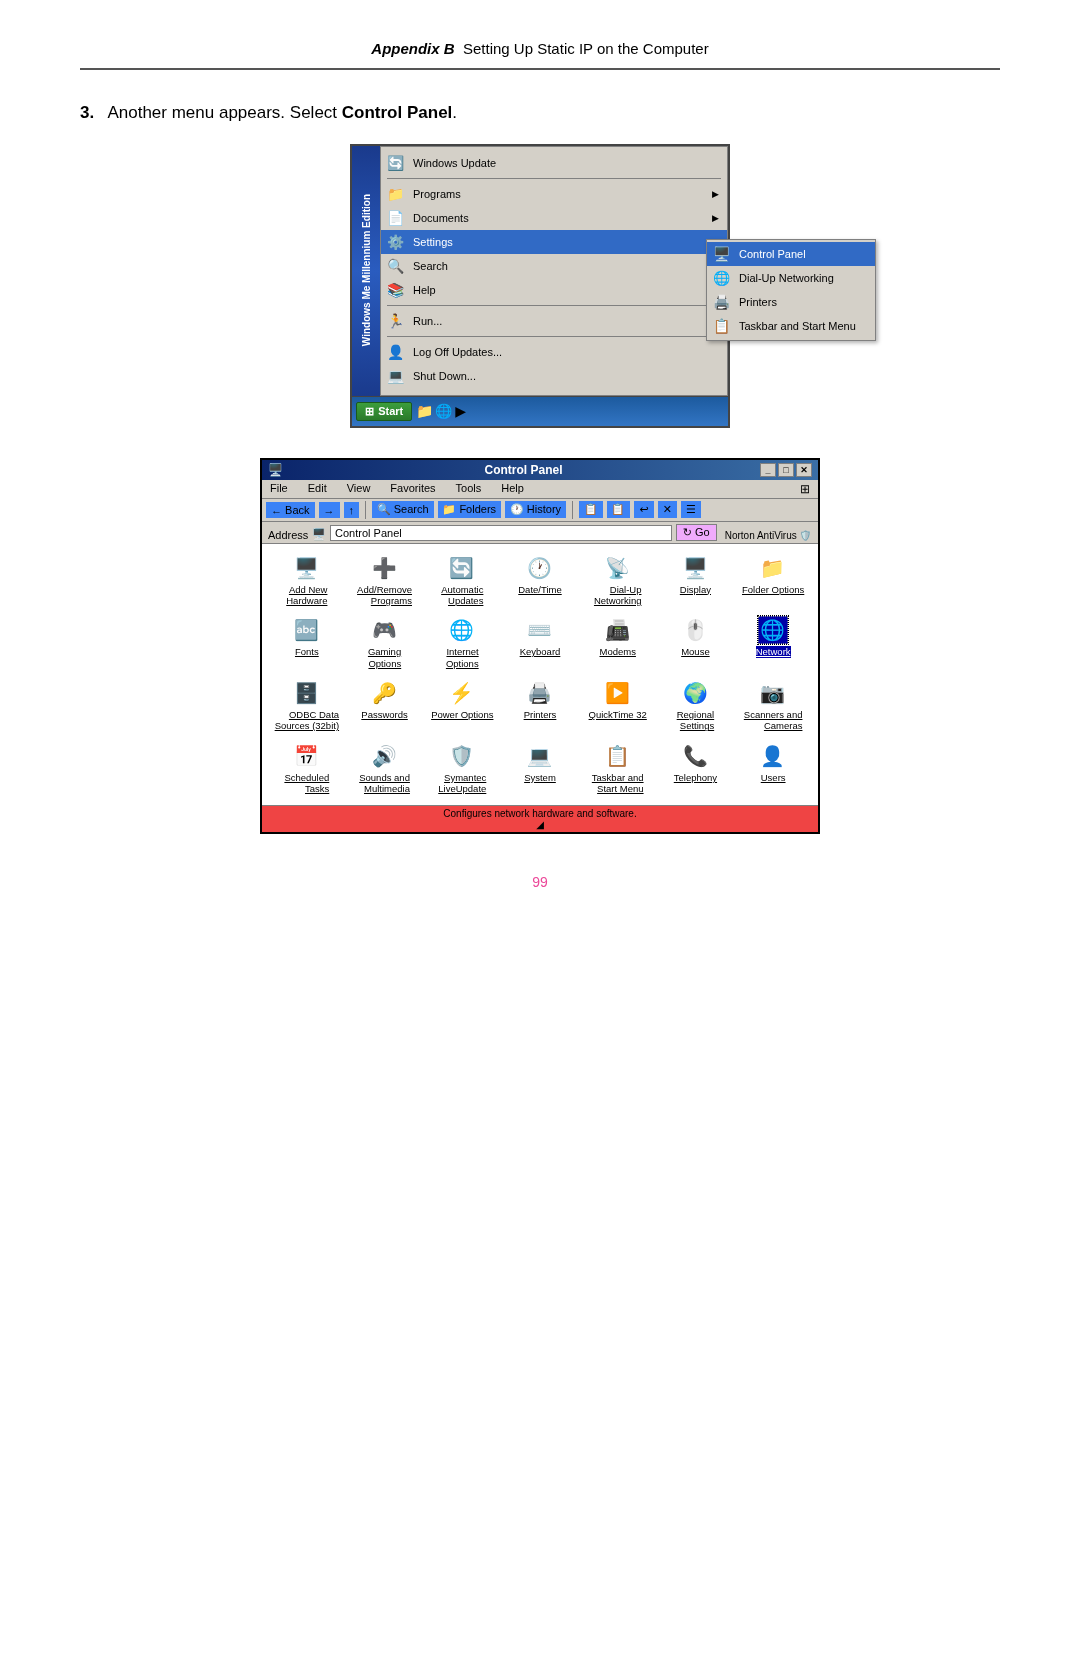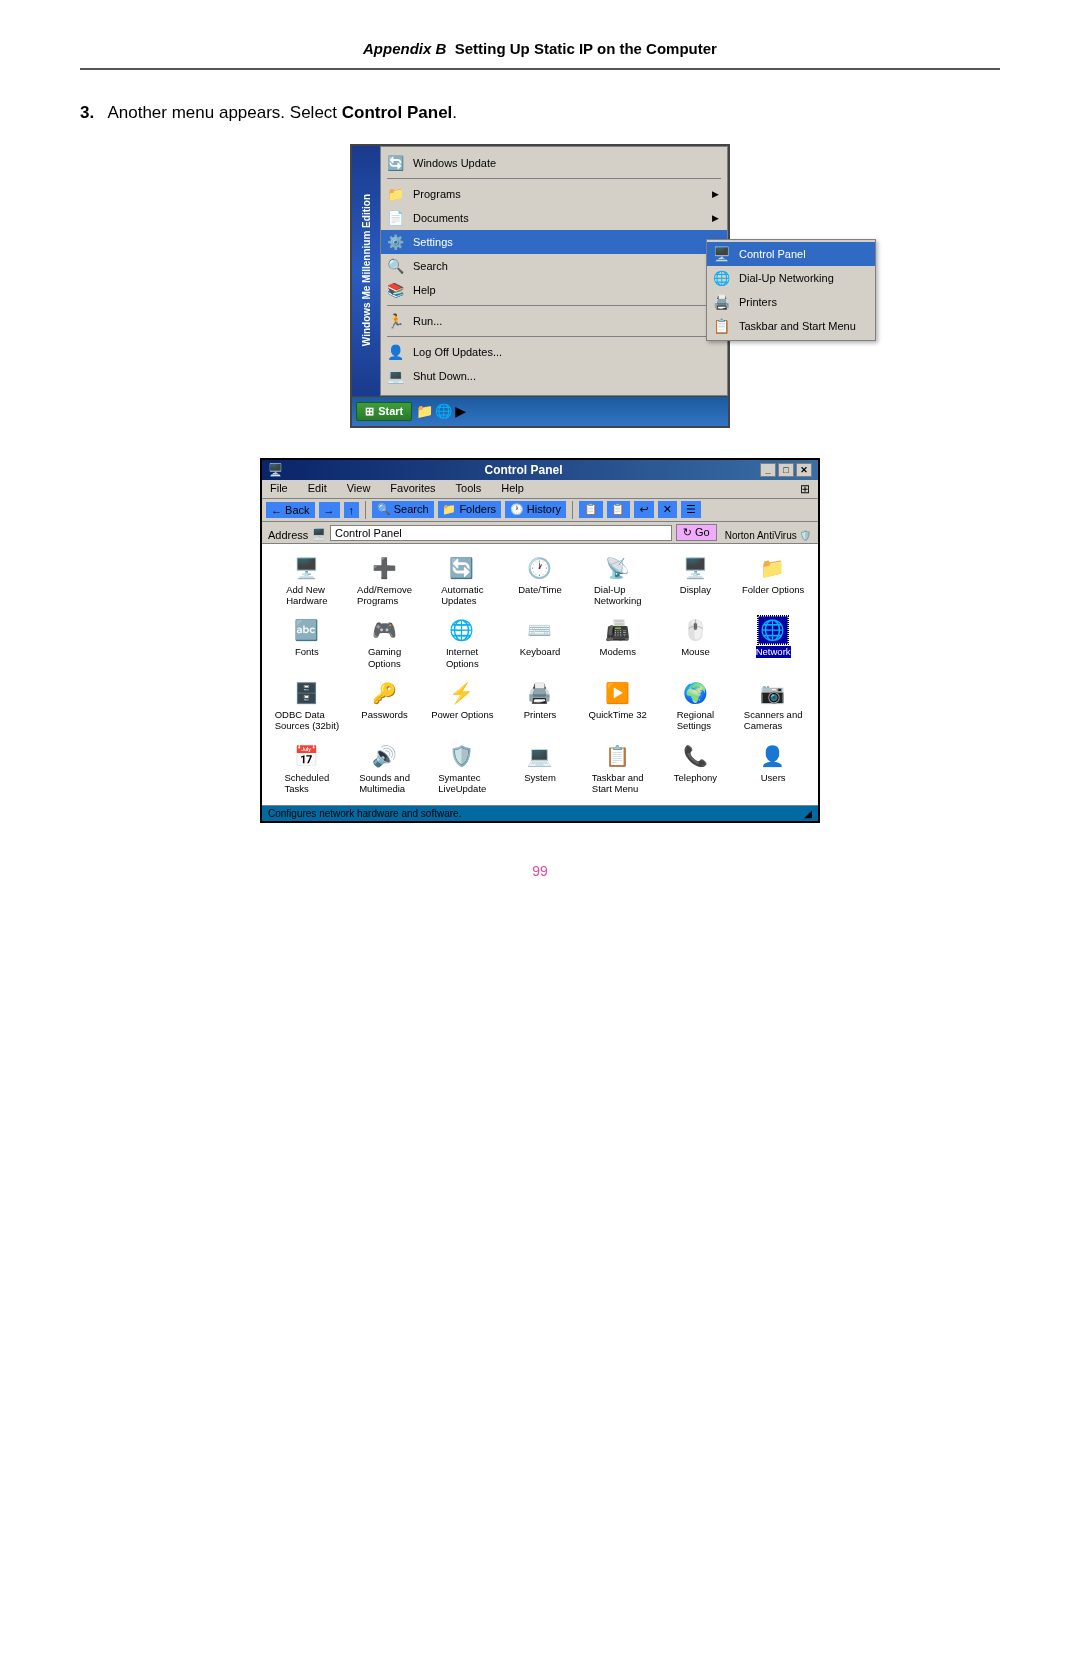--- a/index.html
+++ b/index.html
@@ -30,21 +30,21 @@
     .page-header-text {
       font-family: Arial, sans-serif;
       font-size: 15px;
       font-weight: normal;
     }
     .page-header-text em {
       font-style: italic;
       font-weight: bold;
     }
     .page-header-text strong {
-      font-weight: bold;
+      font-weight: normal;
       font-style: normal;
     }
 
     
     .step-item {
       margin-bottom: 26px;
     }
     .step-text {
       font-family: Arial, sans-serif;
       font-size: 17px;
@@ -283,42 +283,44 @@
     }
     .cp-icon {
       width: 30px;
       height: 28px;
       display: flex;
       align-items: center;
       justify-content: center;
       font-size: 20px;
     }
     .cp-icon-label {
-      text-align: left;
+      text-align: right;
       font-size: 9.5px;
       line-height: 1.2;
       color: #000;
       font-family: 'Tahoma', Arial, sans-serif;
+      text-decoration: underline;
     }
     .cp-icon-item.selected .cp-icon-label {
       background: #316ac5;
       color: #fff;
     }
     .cp-icon-item.selected .cp-icon {
       outline: 1px dotted #000;
     }
     .cp-statusbar {
-      background: #0369a1;
+      background: #ef4444;
       border-top: 1px solid #808080;
       padding: 2px 6px;
       font-size: 10px;
       color: #000;
       display: flex;
       align-items: center;
       justify-content: space-between;
+      flex-direction: column;
     }
 
     
     .page-number {
       text-align: center;
       font-family: Arial, sans-serif;
       font-size: 14px;
       margin-top: 40px;
       color: #ec4899;
     }

